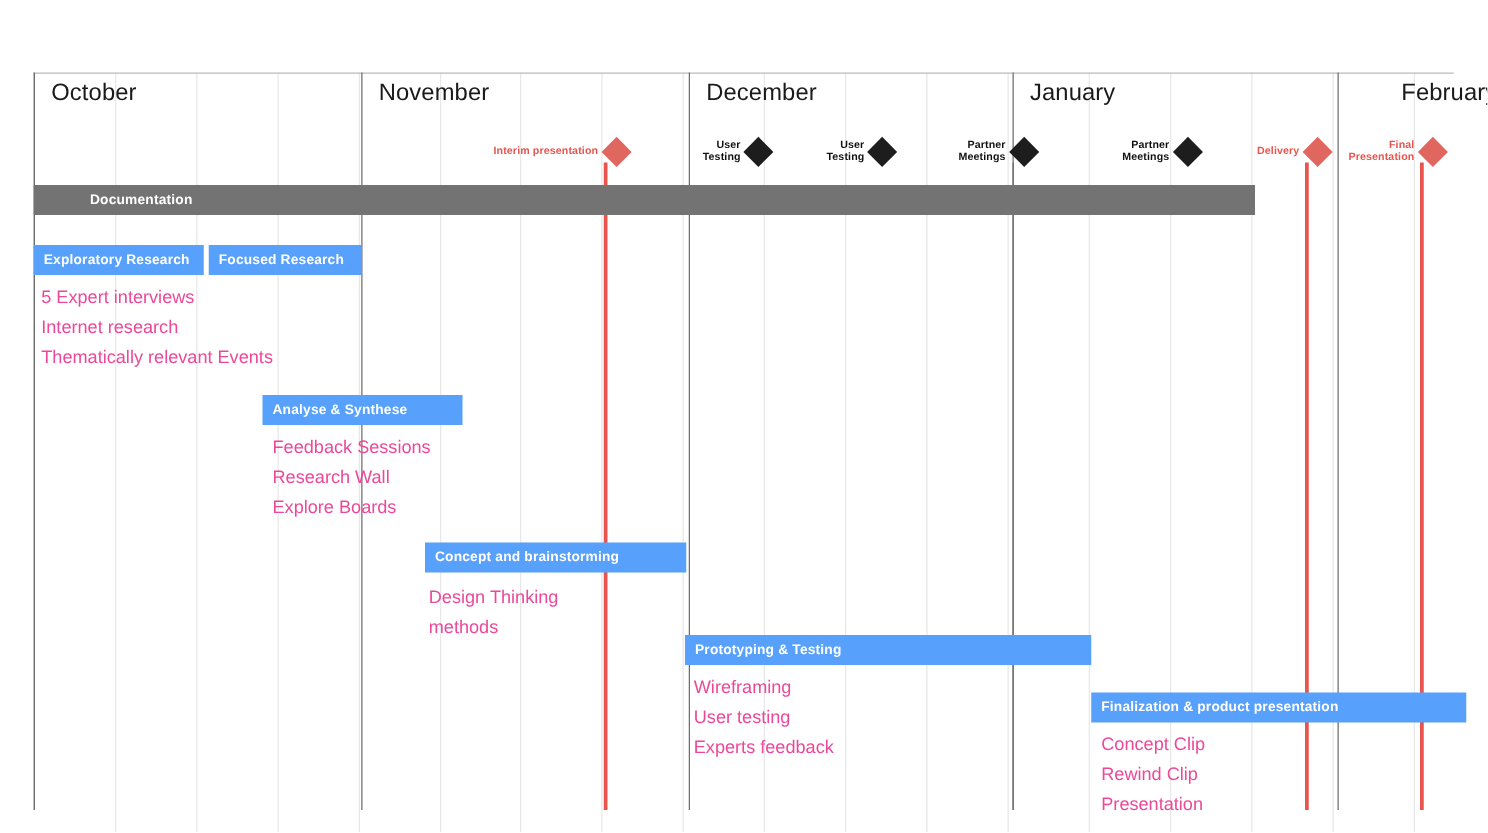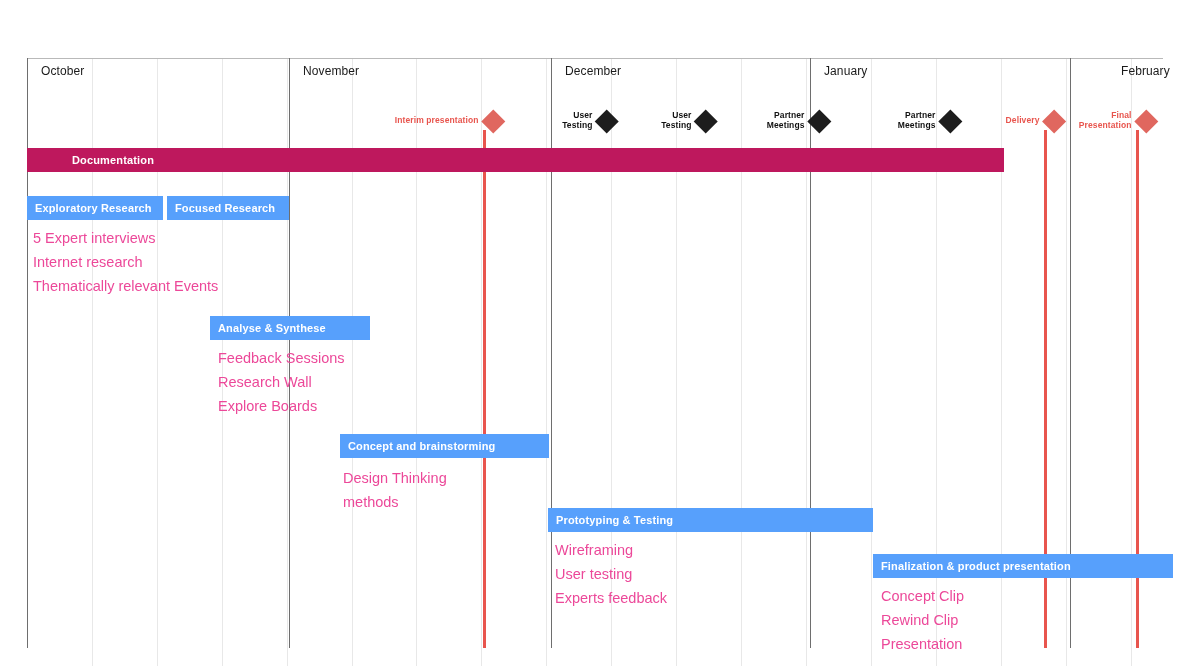--- a/index.html
+++ b/index.html
@@ -39,21 +39,21 @@
   .month-line {
     position: absolute;
     top: 58px;
     width: 1px;
     height: 590px;
     background: #6e6e6e;
   }
   .month-label {
     position: absolute;
     top: 64px;
-    font-size: 12px;
+    font-size: 19px;
     color: #1a1a1a;
     letter-spacing: .1px;
     white-space: nowrap;
   }
   
   .milestone {
     position: absolute;
     top: 106px;
     height: 30px;
     display: flex;
@@ -98,21 +98,21 @@
     box-sizing: border-box;
     padding-left: 8px;
   }
   .bar span {
     font-size: 11px;
     font-weight: bold;
     color: #ffffff;
     letter-spacing: .15px;
     white-space: nowrap;
   }
-  .bar.purple { background: #be185d; padding-left: 45px; }
+  .bar.purple { background: #737373; padding-left: 45px; }
   .bar.blue   { background: #57a0fc; }
   
   .subtask {
     position: absolute;
     font-size: 14.5px;
     color: #ec4899;
     line-height: 24px;
     white-space: pre;
   }
 </style>

